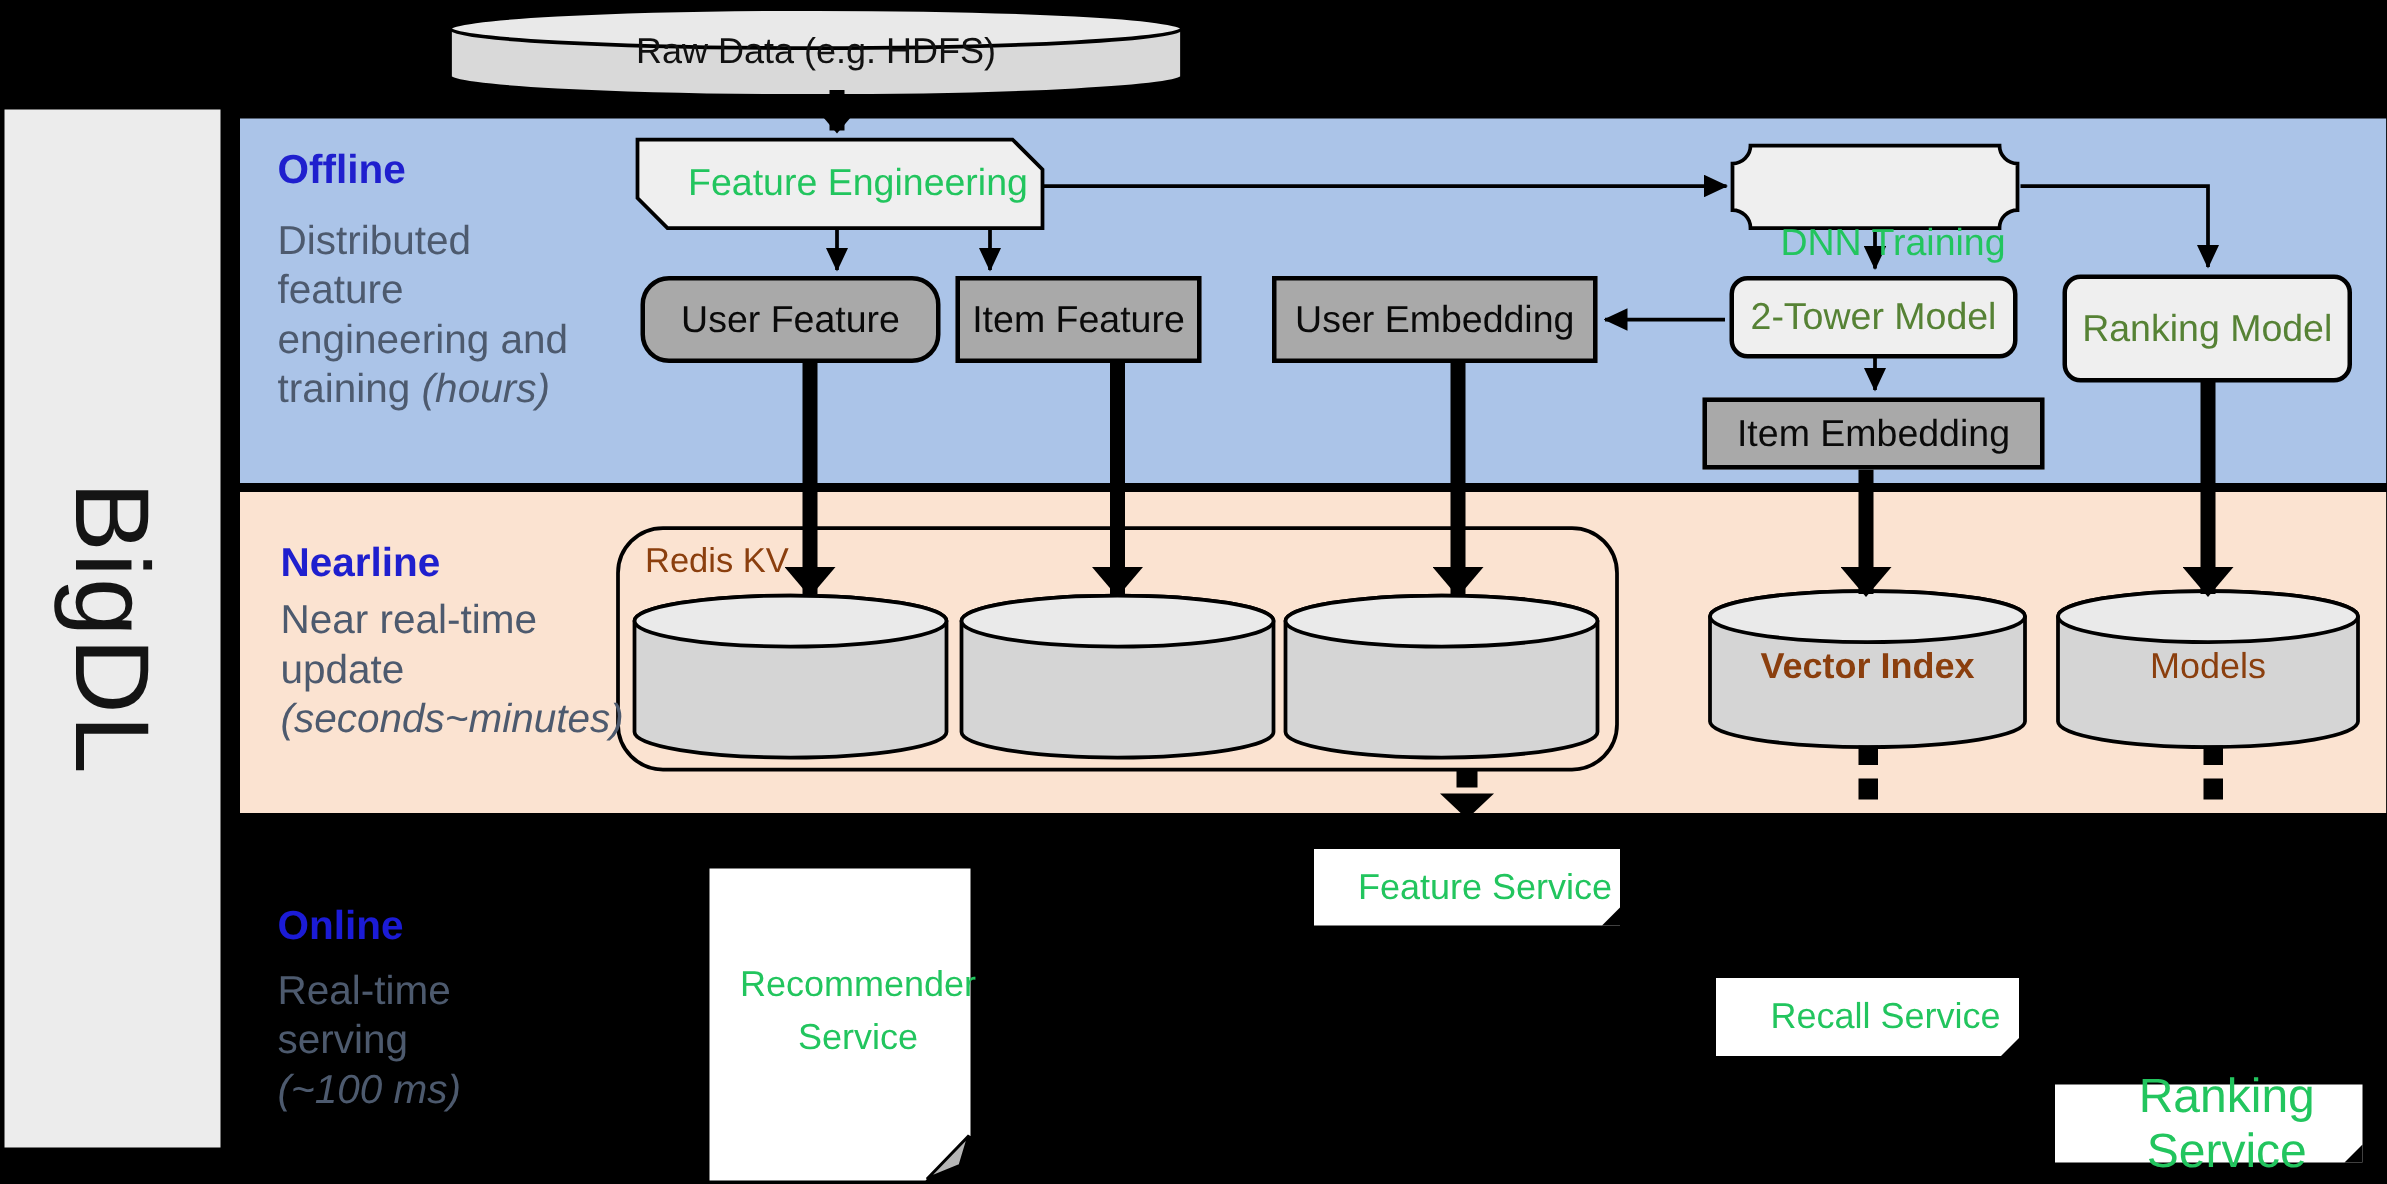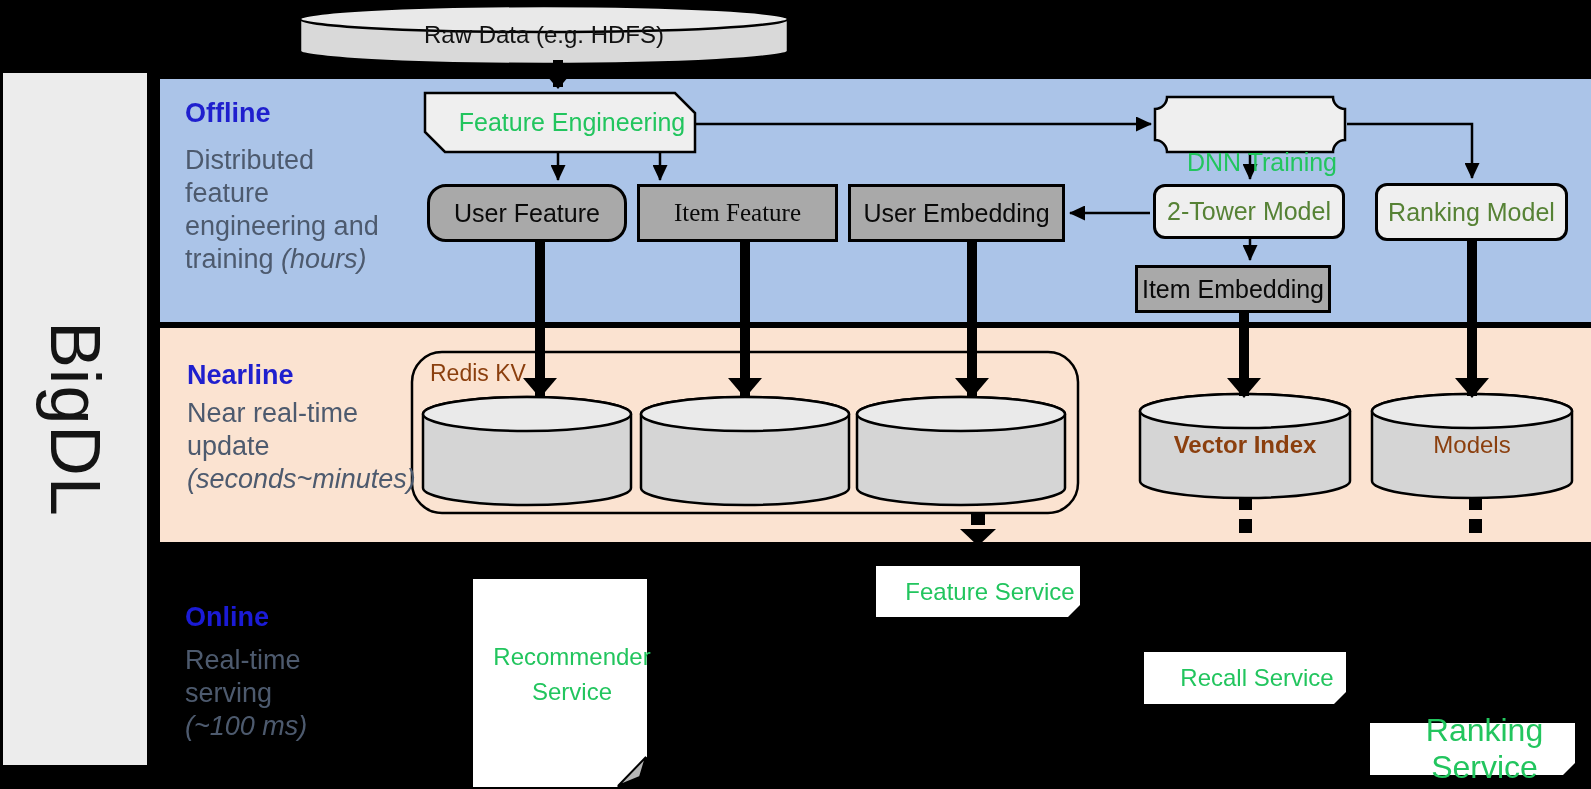--- a/index.html
+++ b/index.html
@@ -146,26 +146,26 @@
     <i>(~100 ms)</i>
   </div>
 
   <div class="node" style="left:300px;top:12px;width:488px;height:46px;font-size:24px;color:#111;">Raw Data (e.g. HDFS)</div>
 
   <div class="node blue-t" style="left:425px;top:93px;width:270px;height:59px;">Feature Engineering</div>
 
   <div class="node blue-t" style="left:1155px;top:97px;width:190px;height:66px;margin-top:32px;">DNN Training</div>
 
   <div class="node dark" style="left:427px;top:184px;width:200px;height:58px;border-radius:19px;">User Feature</div>
-  <div class="node dark" style="left:637px;top:184px;width:201px;height:58px;font-family:Liberation Serif, serif;">Item Feature</div>
+  <div class="node dark" style="left:637px;top:184px;width:164px;height:58px;">Item Feature</div>
   <div class="node dark" style="left:848px;top:184px;width:217px;height:58px;">User Embedding</div>
-  <div class="node dark" style="left:1135px;top:265px;width:196px;height:48px;">Item Embedding</div>
+  <div class="node dark" style="left:1135px;top:265px;width:228px;height:48px;">Item Embedding</div>
 
   <div class="node pill" style="left:1153px;top:184px;width:192px;height:55px;">2-Tower Model</div>
-  <div class="node pill" style="left:1375px;top:183px;width:193px;height:58px;">Ranking Model</div>
+  <div class="node pill" style="left:1375px;top:183px;width:193px;height:72px;">Ranking Model</div>
 
   <div class="abs brown-t" style="left:430px;top:360px;font-size:23px;">Redis KV</div>
   <div class="node brown-t" style="left:1140px;top:425px;width:210px;height:40px;font-size:24px;font-weight:bold;">Vector Index</div>
   <div class="node brown-t" style="left:1372px;top:425px;width:200px;height:40px;font-size:24px;">Models</div>
 
   <div class="node blue-t" style="left:478px;top:620px;width:164px;height:110px;font-size:24px;line-height:1.45;">Recommender Service</div>
   <div class="node blue-t" style="left:876px;top:566px;width:204px;height:51px;font-size:24px;">Feature Service</div>
   <div class="node blue-t" style="left:1144px;top:652px;width:202px;height:52px;font-size:24px;">Recall Service</div>
   <div class="node blue-t" style="left:1370px;top:723px;width:205px;height:52px;font-size:32px;">Ranking Service</div>
 

